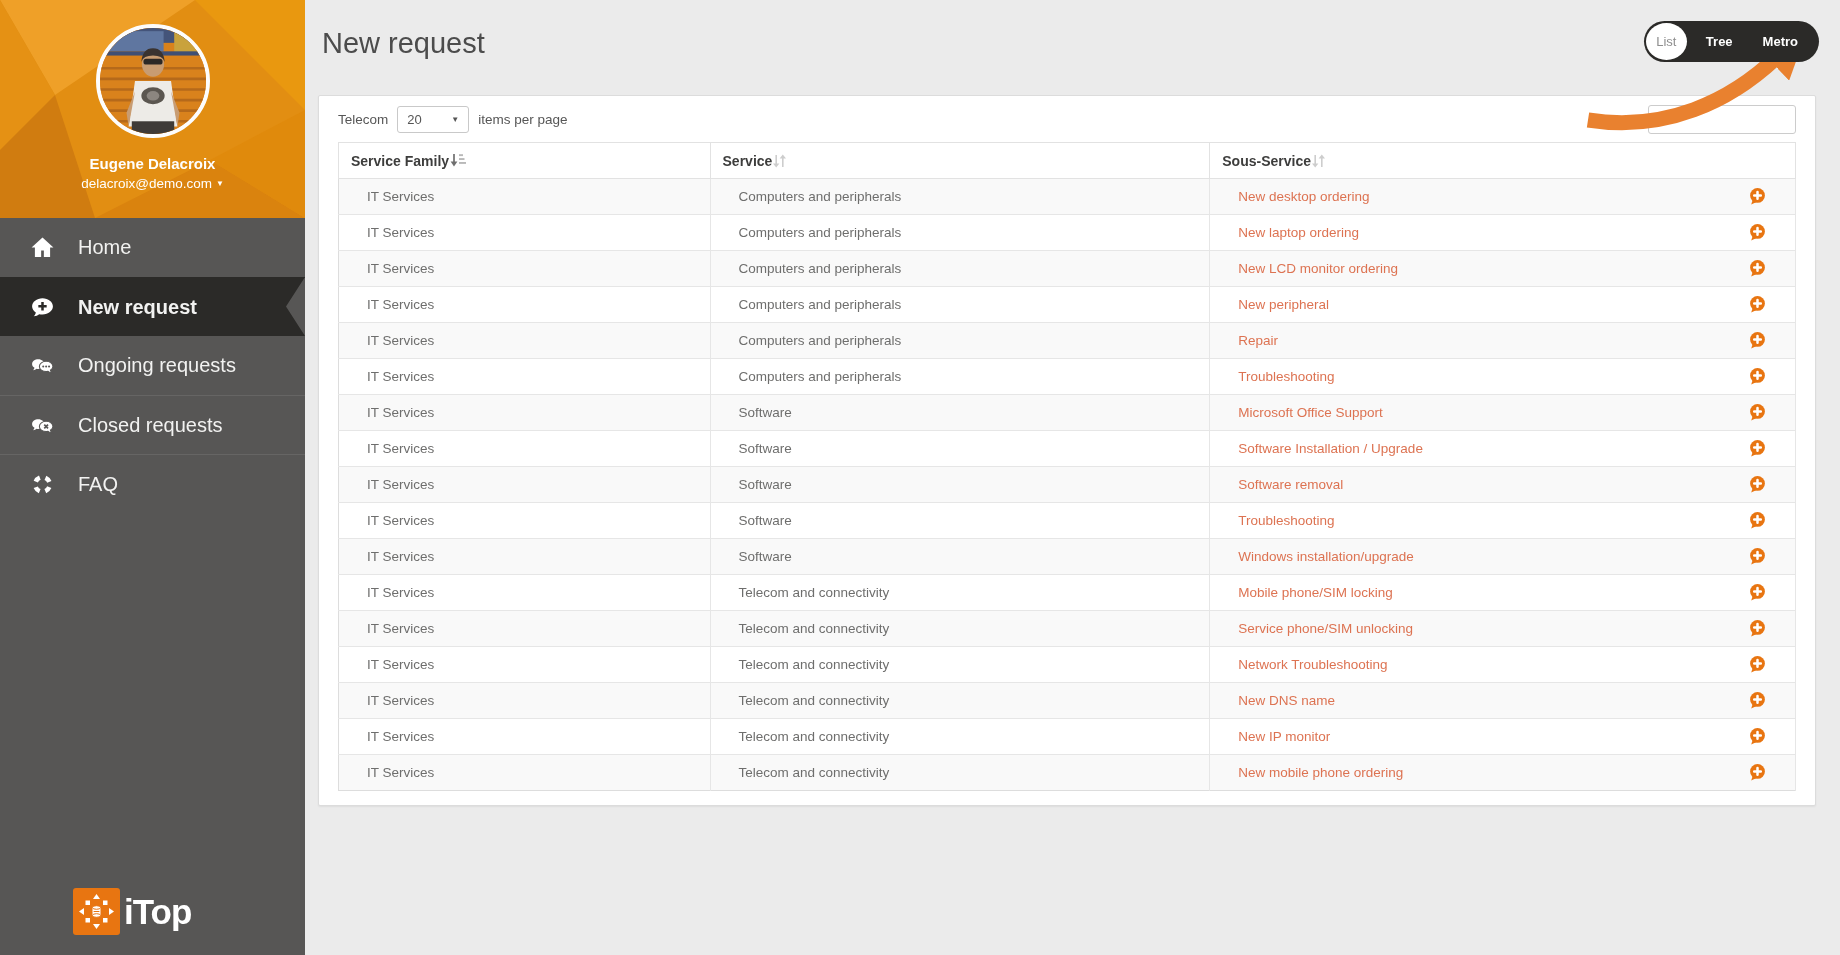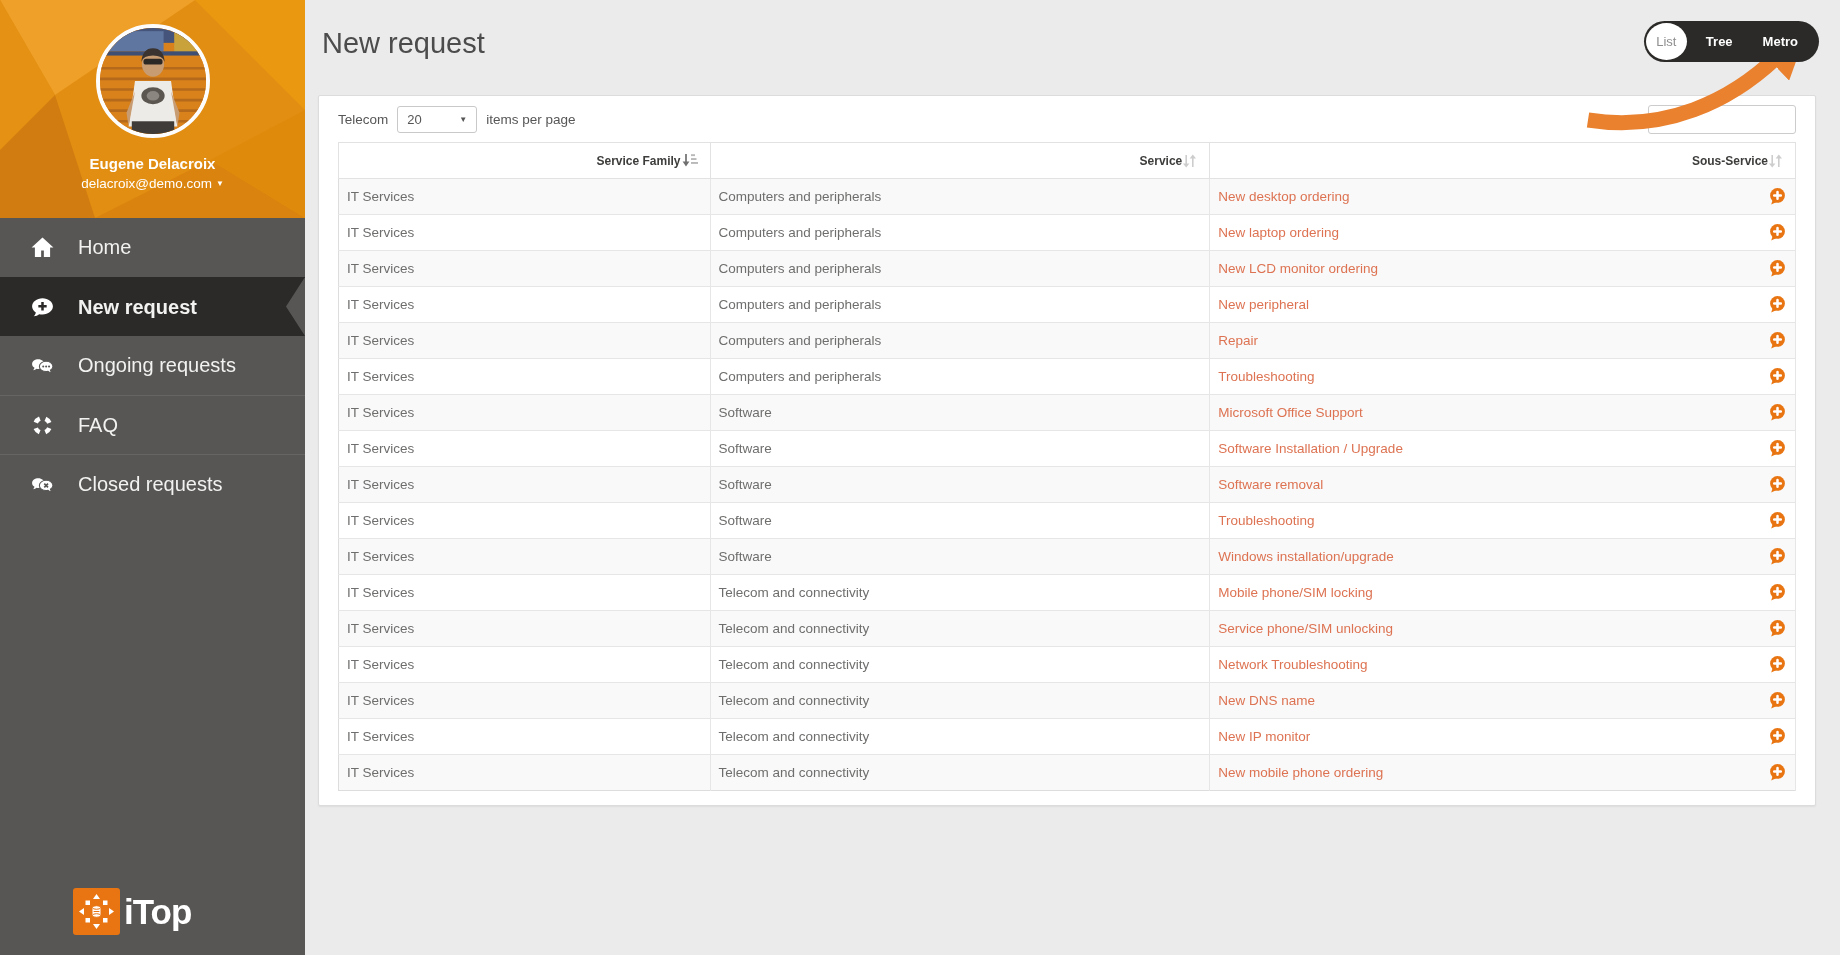--- a/index.html
+++ b/index.html
@@ -40,36 +40,36 @@
   .toggle-opt { color:#fff; font-size:13px; font-weight:bold; padding:0 15px; cursor:pointer; }
   .toggle-opt.selected { background:#fff; color:#8f8f8f; font-weight:400; width:41px; height:37px; border-radius:50%;
                          display:flex; align-items:center; justify-content:center; padding:8px; margin-right:4px; }
 
   .annotation-arrow { position:absolute; top:40px; right:25px; width:235px; height:95px; z-index:5; pointer-events:none; }
 
   .card { position:absolute; left:13px; right:24px; top:95px; height:711px; background:#fff;
           border:1px solid #dcdcdc; border-radius:2px; box-shadow:0 1px 2px rgba(0,0,0,0.06); }
 
   .toolbar { height:46px; display:flex; align-items:center; padding:0 19px; font-size:13.5px; color:#565656; }
-  .page-size-select { width:80px; height:27px; border:1px solid #c9c9c9; border-radius:3px; margin:0 9px;
+  .page-size-select { width:72px; height:27px; border:1px solid #c9c9c9; border-radius:3px; margin:0 9px;
                       display:flex; align-items:center; justify-content:space-between; padding:0 9px; cursor:pointer;
                       color:#555; font-size:13px; background:#fff; }
   .page-size-select .caret { font-size:8px; color:#555; }
   .filter-wrap { margin-left:auto; display:flex; align-items:center; }
   .filter-wrap label { margin-right:9px; color:#565656; }
   .filter-input { width:148px; height:29px; border:1px solid #cccccc; border-radius:3px; outline:none; padding:0 8px;
                   font-size:13px; font-family:inherit; }
 
   table.svc { width:calc(100% - 38px); margin:0 19px; border-collapse:collapse; border:1px solid #dddddd; table-layout:fixed; }
   table.svc col.c1 { width:25.5%; } table.svc col.c2 { width:34.3%; } table.svc col.c3 { width:40.2%; }
   table.svc th { height:36px; background:#fff; border:1px solid #e2e2e2; padding:0 12px; }
-  table.svc td { height:36px; border-right:1px solid #e6e6e6; border-top:1px solid #e6e6e6; padding:0 8px;
+  table.svc td { height:36px; border-right:1px solid #e6e6e6; border-top:1px solid #e6e6e6; padding:0 28px;
                  font-size:13.5px; color:#6e6e6d; }
   table.svc tbody tr:nth-child(odd) td { background:#f9f9f9; }
-  .th-wrap { display:flex; align-items:center; justify-content:flex-end; font-size:12px; font-weight:bold; color:#3d3d3c; }
+  .th-wrap { display:flex; align-items:center; justify-content:flex-start; font-size:14px; font-weight:bold; color:#3d3d3c; }
   .th-wrap svg { display:block; flex:0 0 auto; cursor:pointer; }
   .sub-wrap { display:flex; align-items:center; justify-content:space-between; }
   a.svc-link { color:#dd7352; text-decoration:none; cursor:pointer; }
   .bubble-plus { display:block; width:19px; height:19px; cursor:pointer; }
   .bubble-plus svg { display:block; width:100%; height:100%; }
 </style>
 </head>
 <body>
 
 <aside class="sidebar">
@@ -141,34 +141,34 @@
           <circle cx="12.7" cy="12.9" r="1" fill="#575655"></circle>
             <circle cx="15.5" cy="12.9" r="1" fill="#575655"></circle>
             <circle cx="18.3" cy="12.9" r="1" fill="#575655"></circle>
         </svg>
       </span>
       <span class="mi-label">Ongoing requests</span>
     </div>
     <div class="menu-item">
       <span class="mi-icon">
         <svg viewBox="0 0 24 24">
-          <circle cx="12" cy="12" r="7" fill="none" stroke="#fff" stroke-width="4.4" stroke-dasharray="5.5 5.5" transform="rotate(22 12 12)"></circle>
-        </svg>
-      </span>
-      <span class="mi-label">FAQ</span>
-    </div>
-    <div class="menu-item">
-      <span class="mi-icon">
-        <svg viewBox="0 0 24 24">
           <path d="M8 6C4.7 6 2 8 2 10.5c0 1.5.9 2.8 2.3 3.6-.2.8-.6 1.7-1.3 2.4 1.3-.1 2.5-.6 3.4-1.3.5.1 1 .2 1.6.2 3.3 0 6-2 6-4.5S11.3 6 8 6z" fill="#fff"></path>
           <path d="M15.5 8c-3.6 0-6.5 2.2-6.5 4.9 0 2.7 2.9 4.9 6.5 4.9.6 0 1.2-.1 1.8-.2 1 .8 2.3 1.3 3.7 1.4-.7-.8-1.2-1.7-1.4-2.6 1.5-.9 2.4-2.1 2.4-3.5 0-2.7-2.9-4.9-6.5-4.9z" fill="#fff" stroke="#575655" stroke-width="1"></path>
           <path d="M13.7 11.1l3.6 3.6M17.3 11.1l-3.6 3.6" stroke="#575655" stroke-width="1.6"></path>
         </svg>
       </span>
       <span class="mi-label">Closed requests</span>
+    </div>
+    <div class="menu-item">
+      <span class="mi-icon">
+        <svg viewBox="0 0 24 24">
+          <circle cx="12" cy="12" r="7" fill="none" stroke="#fff" stroke-width="4.4" stroke-dasharray="5.5 5.5" transform="rotate(22 12 12)"></circle>
+        </svg>
+      </span>
+      <span class="mi-label">FAQ</span>
     </div>
   </nav>
 
   <div class="logo">
     <svg width="47" height="47" viewBox="0 0 47 47">
       <rect width="47" height="47" rx="3" fill="#e87511"></rect>
       <g fill="#fff">
         <polygon points="23.5,6 27,11 20,11"></polygon>
         <polygon points="23.5,41 27,36 20,36"></polygon>
         <polygon points="6,23.5 11,20 11,27"></polygon>

